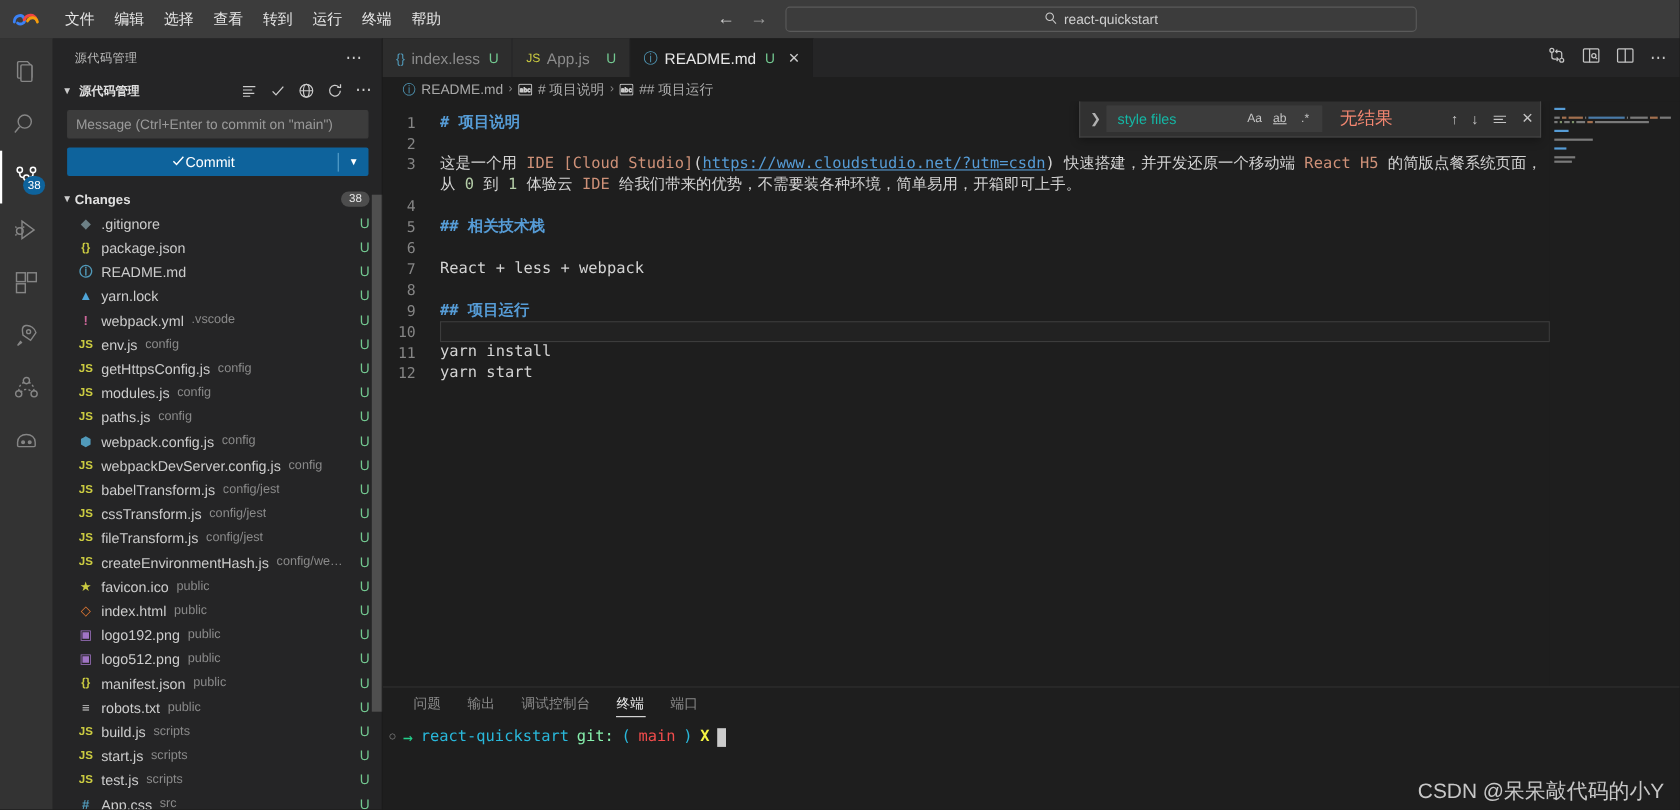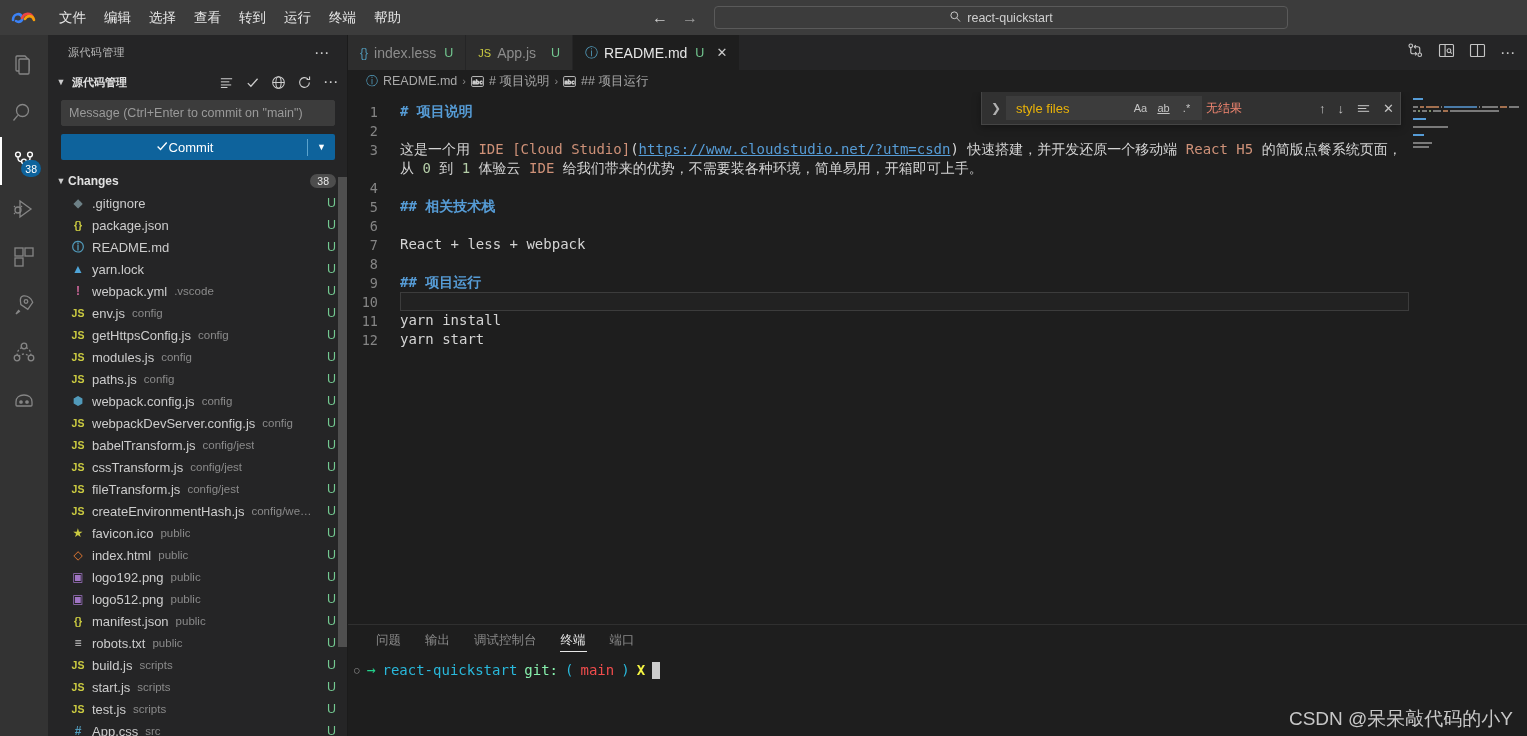--- a/index.html
+++ b/index.html
@@ -189,26 +189,26 @@
   .find-widget {
     position: absolute; right: 126px; top: 0; width: 420px; height: 33px; background: #313131;
     border: 1px solid #454545; border-top: none; display: flex; align-items: center;
     padding: 0 6px 0 4px; box-shadow: 0 2px 8px rgba(0,0,0,.35); z-index: 20;
   }
   .fw-toggle { width: 20px; text-align: center; color: #b0b0b0; font-size: 12px; cursor: pointer; }
   .fw-input {
     width: 196px; height: 24px; background: #3c3c3c; border: 1px solid #3c3c3c;
     display: flex; align-items: center; padding: 0 4px 0 9px; gap: 2px;
   }
-  .fw-input .fw-val { flex: 1; font-size: 13px; color: #eab308; }
+  .fw-input .fw-val { flex: 1; font-size: 13px; color: #14b8a6; }
   .fw-opt {
     width: 21px; height: 20px; display: flex; align-items: center; justify-content: center;
     font-size: 11px; color: #c5c5c5; cursor: pointer;
   }
-  .fw-result { font-size: 12px; color: #f48771; margin-left: 4px; }
+  .fw-result { font-size: 16px; color: #f48771; margin-left: 16px; }
   .fw-actions { margin-left: auto; display: flex; align-items: center; gap: 12px; color: #c5c5c5; }
   .fw-actions span { cursor: pointer; font-size: 13px; display: flex; align-items: center; }
 
   
   .panel { height: 112px; flex: 0 0 112px; background: #1e1e1e; border-top: 1px solid #303030;
            display: flex; flex-direction: column; position: relative; }
   .panel-tabs { height: 30px; flex: 0 0 30px; display: flex; align-items: center; gap: 0; padding-left: 16px; }
   .ptab {
     font-size: 12.5px; color: #8a8a8a; padding: 0 12px; height: 100%;
     display: flex; align-items: center; position: relative; cursor: pointer;

